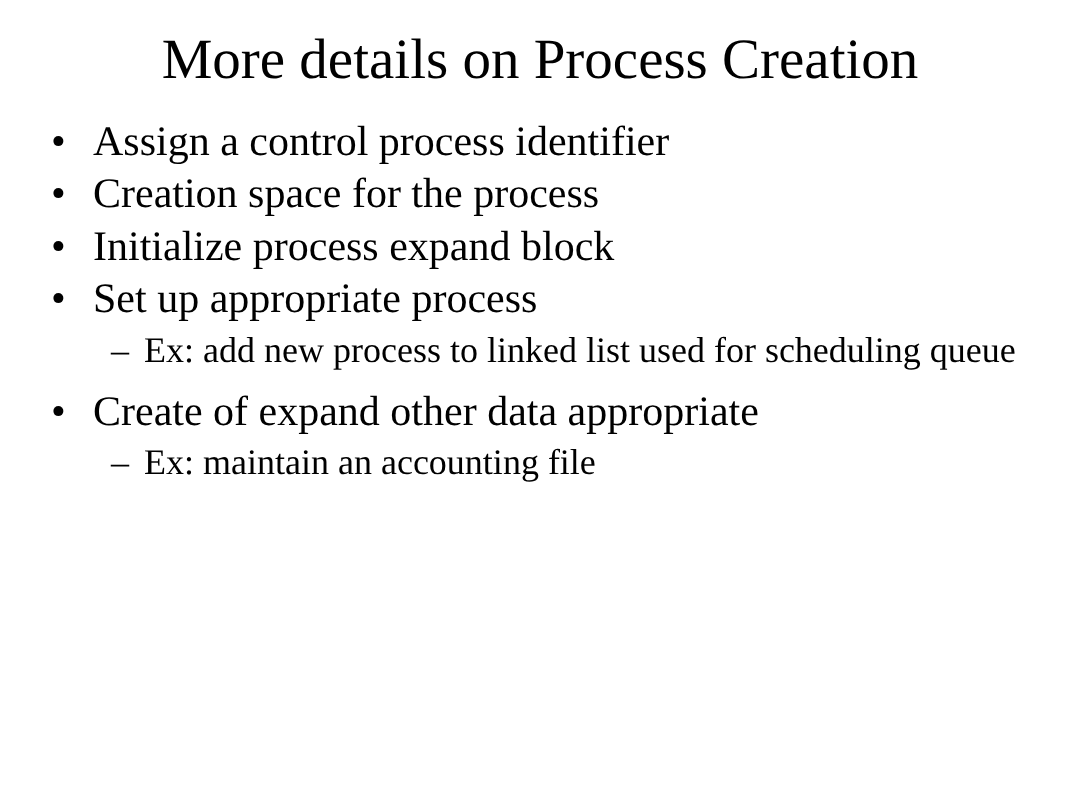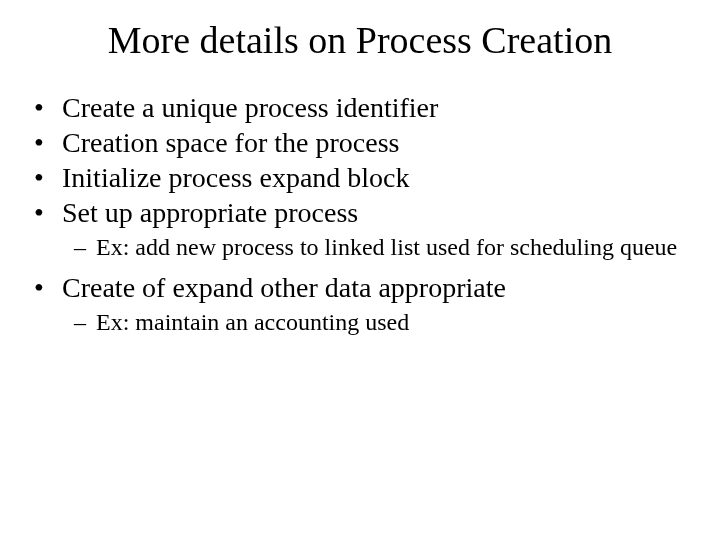--- a/index.html
+++ b/index.html
@@ -11,21 +11,21 @@
       width: 720px;
       height: 540px;
       background: #ffffff;
       font-family: "Times New Roman", Times, serif;
       color: #000000;
       padding: 18px 30px;
     }
     .title {
       font-size: 38px;
       text-align: center;
-      margin-bottom: 28px;
+      margin-bottom: 15px;
       font-weight: normal;
     }
     .content {
       padding-left: 4px;
     }
     .bullet-row {
       display: flex;
       align-items: flex-start;
       font-size: 28px;
       line-height: 1.25;
@@ -57,21 +57,21 @@
   </style>
 </head>
 <body>
 
 <h1 class="title">More details on Process Creation</h1>
 
 <div class="content">
 
   <div class="bullet-row">
     <span class="bullet-marker">•</span>
-    <span class="bullet-text">Create a unique process identifier</span>
+    <span class="bullet-text">Assign a control process identifier</span>
   </div>
 
   <div class="bullet-row">
     <span class="bullet-marker">•</span>
     <span class="bullet-text">Creation space for the process</span>
   </div>
 
   <div class="bullet-row">
     <span class="bullet-marker">•</span>
     <span class="bullet-text">Initialize process expand block</span>
@@ -87,16 +87,16 @@
     <span class="sub-text">Ex: add new process to linked list used for scheduling queue</span>
   </div>
 
   <div class="bullet-row">
     <span class="bullet-marker">•</span>
     <span class="bullet-text">Create of expand other data appropriate</span>
   </div>
 
   <div class="sub-row">
     <span class="sub-marker">–</span>
-    <span class="sub-text">Ex: maintain an accounting used</span>
+    <span class="sub-text">Ex: maintain an accounting file</span>
   </div>
 
 </div>
 
 </body></html>

